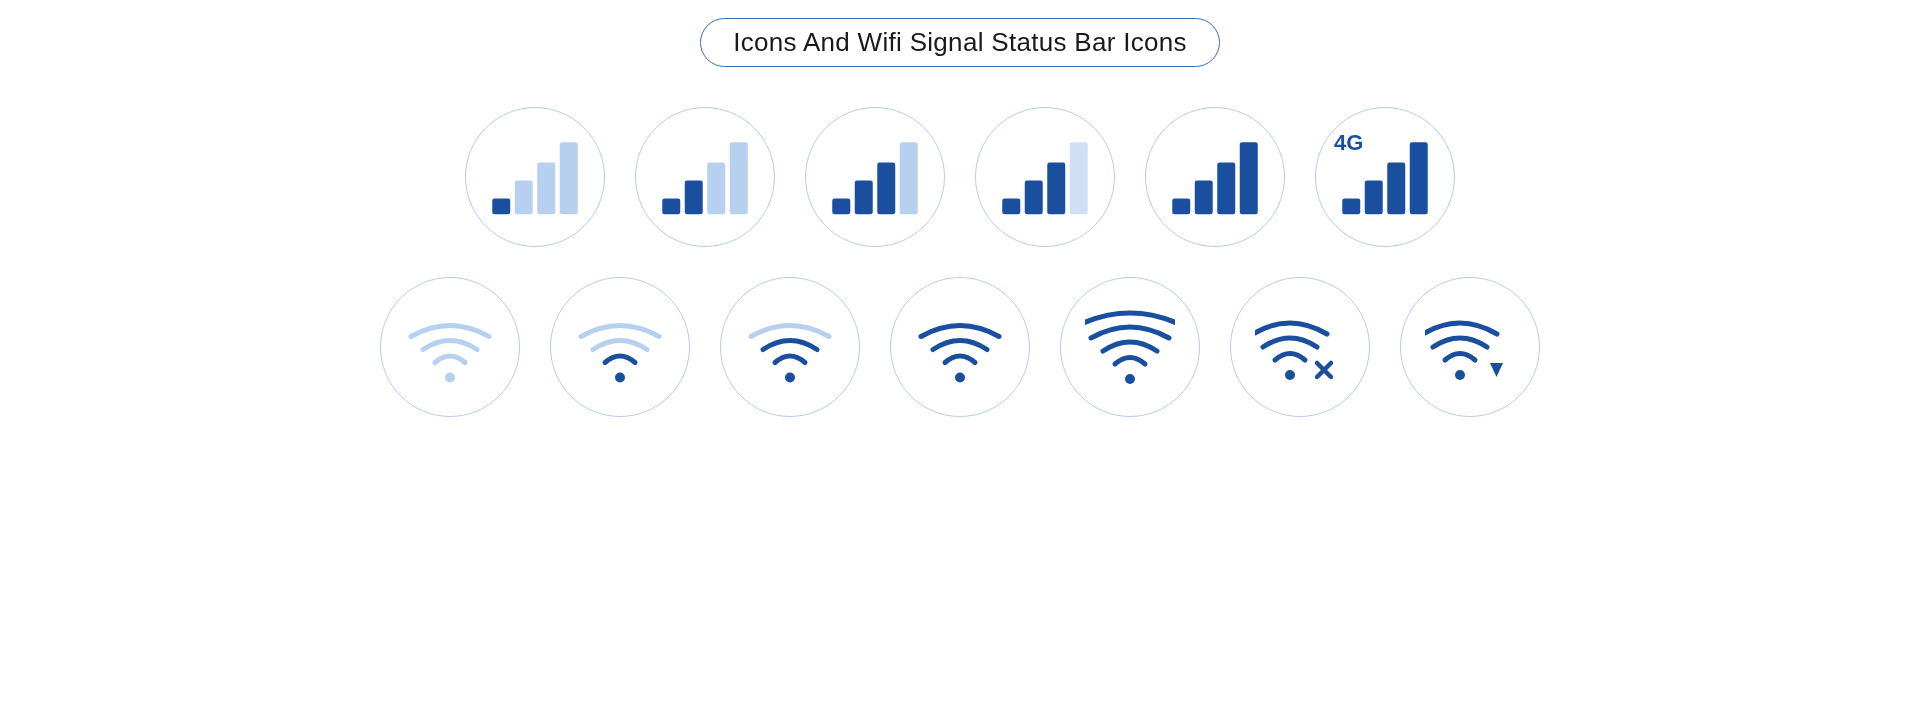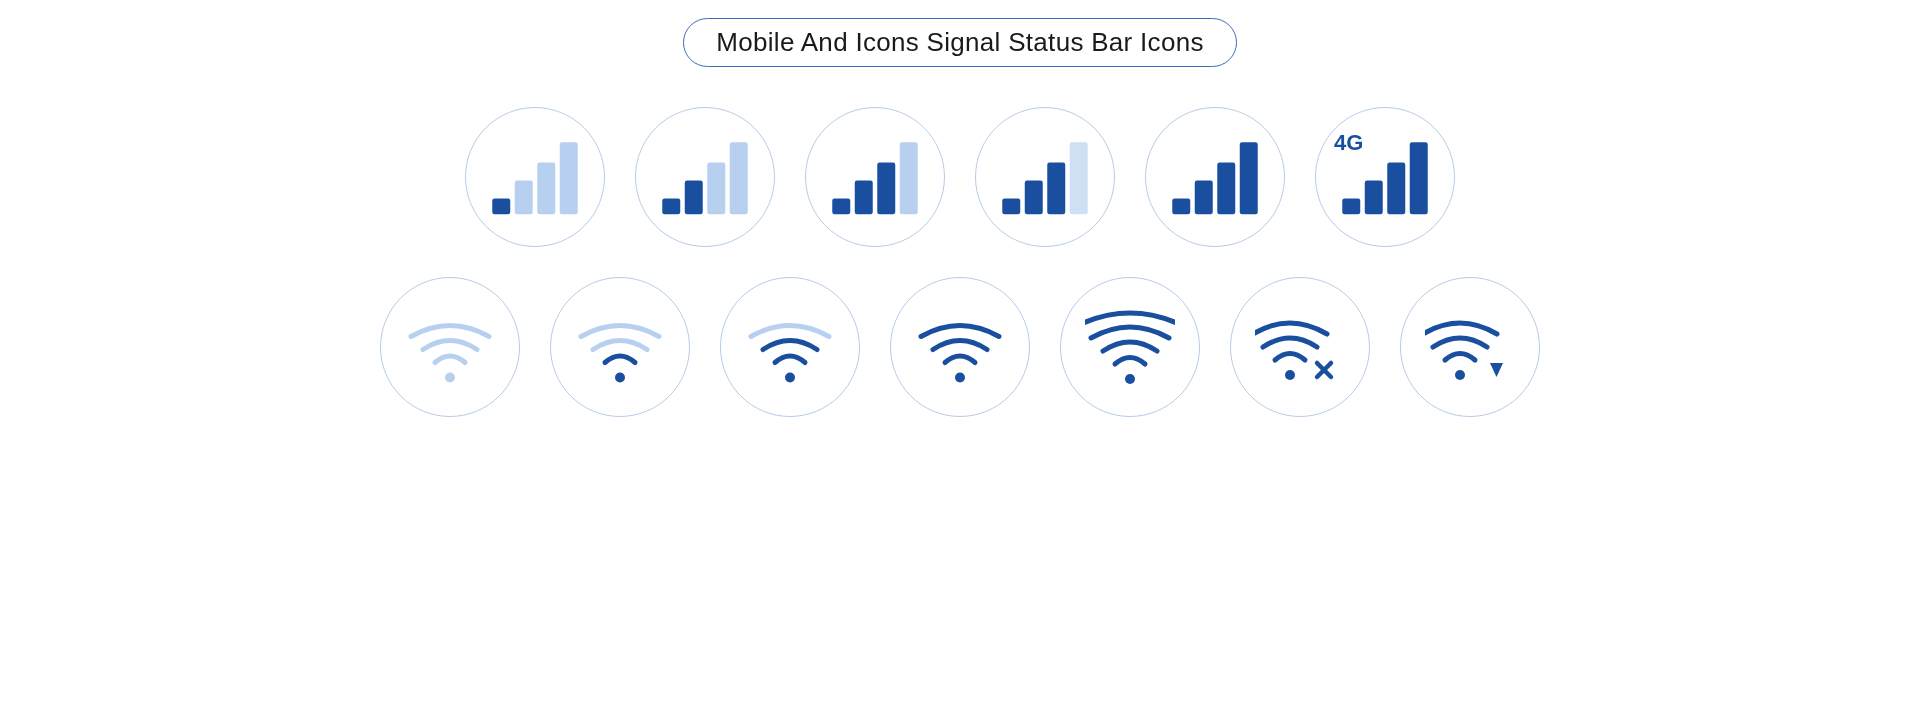--- a/index.html
+++ b/index.html
@@ -76,21 +76,21 @@
       color: #1a4fa0;
       position: absolute;
       top: 22px;
       left: 18px;
     }
   </style>
 </head>
 <body>
 
 <div class="title-container">
-  <span class="title-text">Mobile And Icons Signal Status Bar Icons</span>
+  <span class="title-text">Icons And Wifi Signal Status Bar Icons</span>
 </div>
 
 <div class="icons-wrapper">
 
   <div class="icon-row">
 
     <div class="circle-icon">
       <svg class="signal-svg" viewBox="0 0 80 70" xmlns="http://www.w3.org/2000/svg">
         <rect x="2" y="54" width="16" height="14" rx="2" fill="#1a4fa0"></rect>
         <rect x="22" y="38" width="16" height="30" rx="2" fill="#b8d0ef"></rect>

